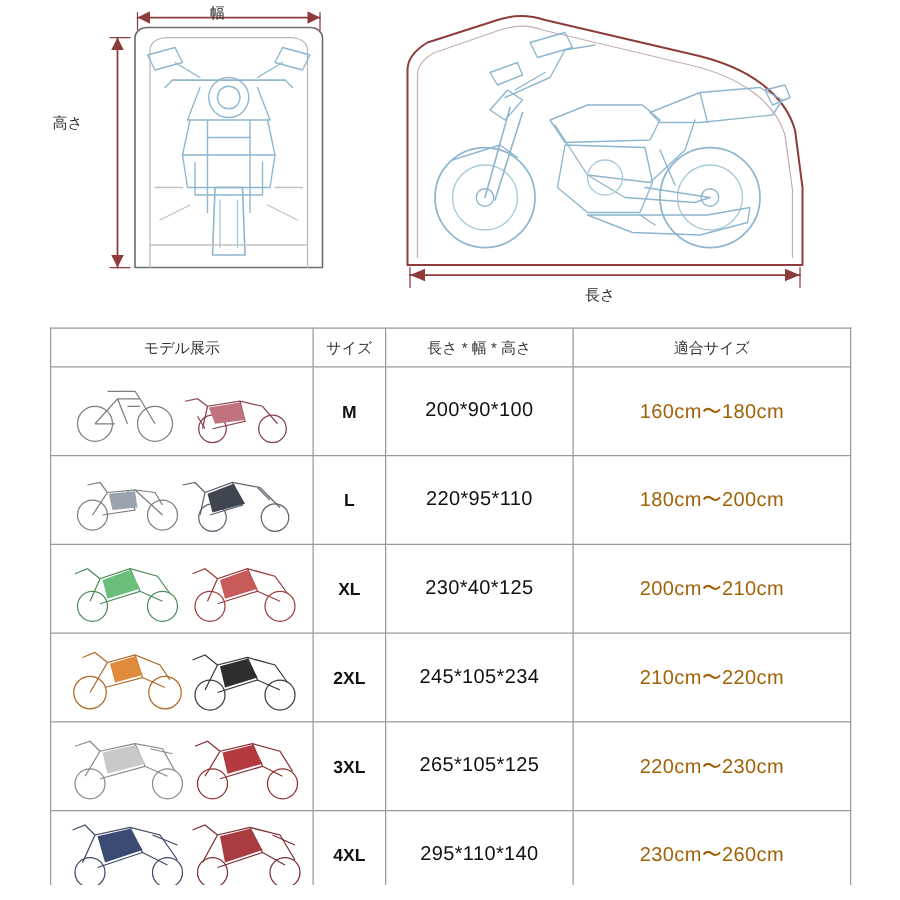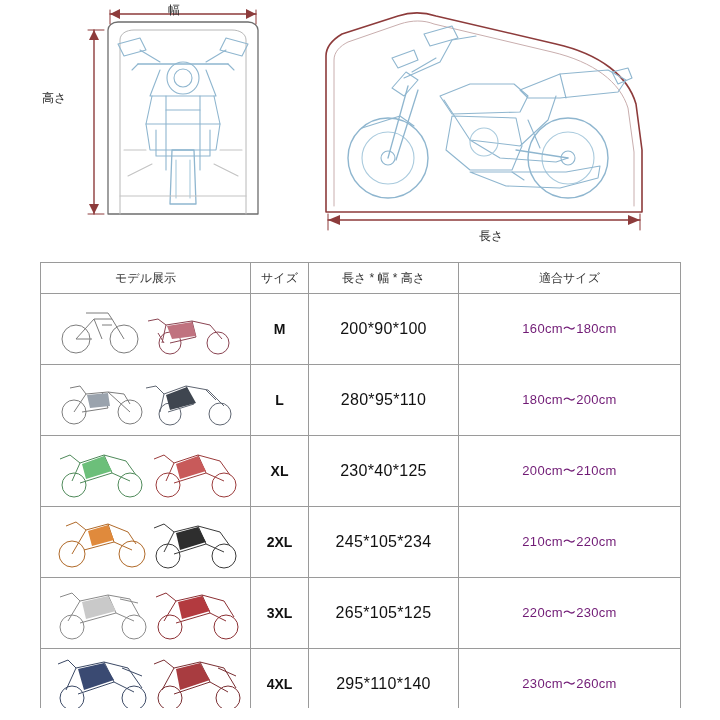--- a/index.html
+++ b/index.html
@@ -33,21 +33,21 @@
     top: 0;
   }
   .diag-label {
     position: absolute;
     font-size: 12px;
     color: #2b2b2b;
     white-space: nowrap;
   }
   .lbl-width  { left: 168px; top: 2px; }
   .lbl-height { left: 42px;  top: 90px; }
-  .lbl-length { left: 479px; top: 228px; }
+  .lbl-length { left: 468px; top: 228px; }
 
   
   .table-wrap {
     position: absolute;
     left: 40px;
     top: 262px;
     width: 640px;
   }
   table.sizes {
     border-collapse: collapse;
@@ -78,22 +78,22 @@
     font-weight: bold;
     color: #111;
   }
   .cell-dims {
     font-size: 16px;
     font-weight: normal;
     color: #111;
     letter-spacing: 0.3px;
   }
   .cell-fit {
-    font-size: 13px;
-    color: #701a75;
+    font-size: 16px;
+    color: #a16207;
     letter-spacing: 0.3px;
   }
   .model-cell {
     padding: 0;
   }
   .model-art {
     display: block;
     margin: 0 auto;
   }
 
@@ -283,21 +283,21 @@
                 <path d="M118,24 L110,16 L100,18"></path>
                 <path d="M140,16 L148,34 L122,42"></path>
                 <path d="M160,20 L170,30"></path>
               </g>
               <g fill="#3f4650" stroke="none">
                   <path d="M120,25 L141,17 L150,33 L124,40 Z"></path>
                 </g>
             </svg>
           </td>
           <td class="cell-size">L</td>
-          <td class="cell-dims">280*95*110</td>
+          <td class="cell-dims">220*95*110</td>
           <td class="cell-fit">180cm〜200cm</td>
         </tr>
 
         <tr>
           <td class="model-cell">
             <svg class="model-art" width="200" height="60" viewBox="0 0 200 60">
               <g fill="none" stroke="#4f8a5a" stroke-width="1">
                 <circle cx="28" cy="44" r="12"></circle>
                   <circle cx="84" cy="44" r="12"></circle>
                 <path d="M26,40 L34,22 L58,14 L80,20 L90,34"></path>

